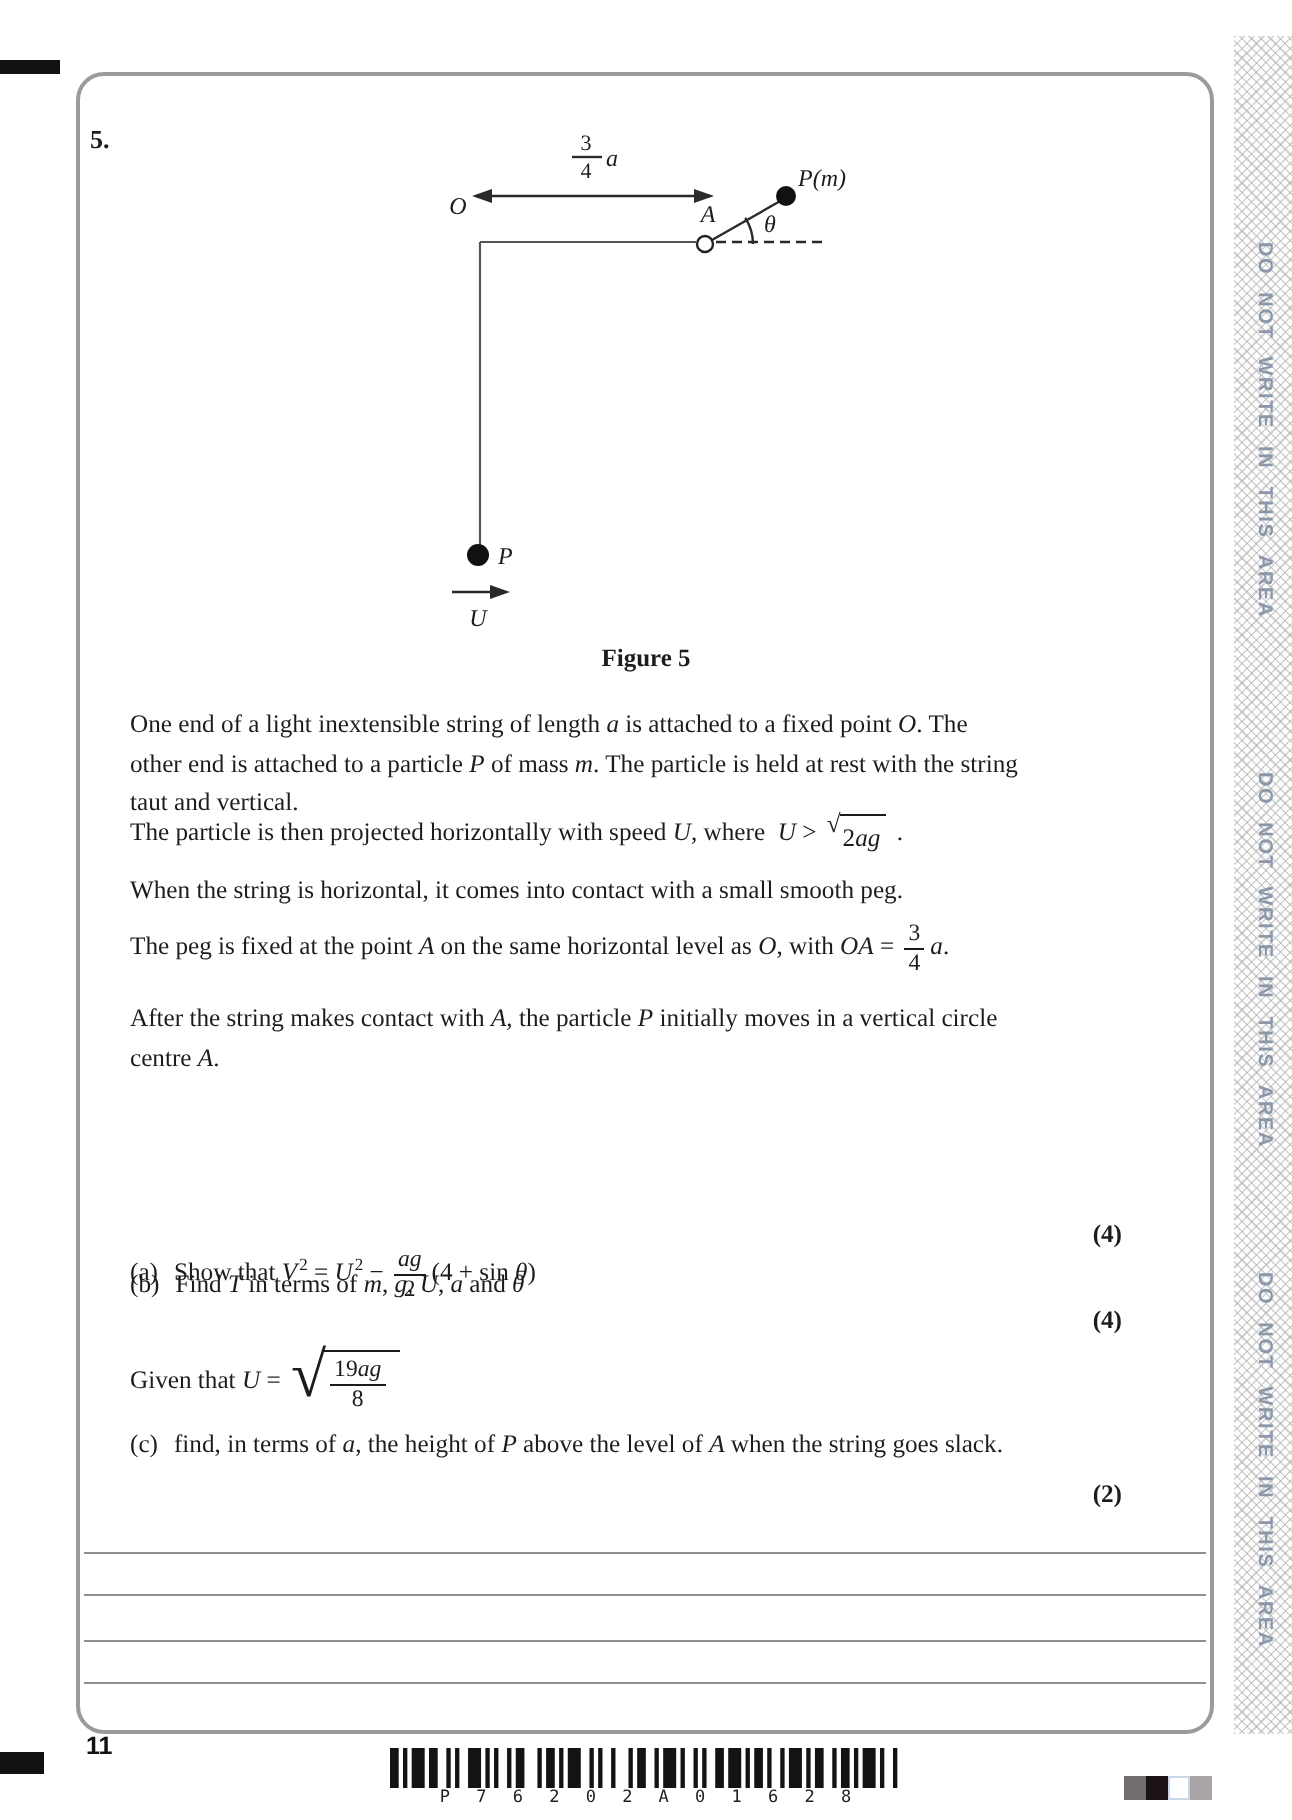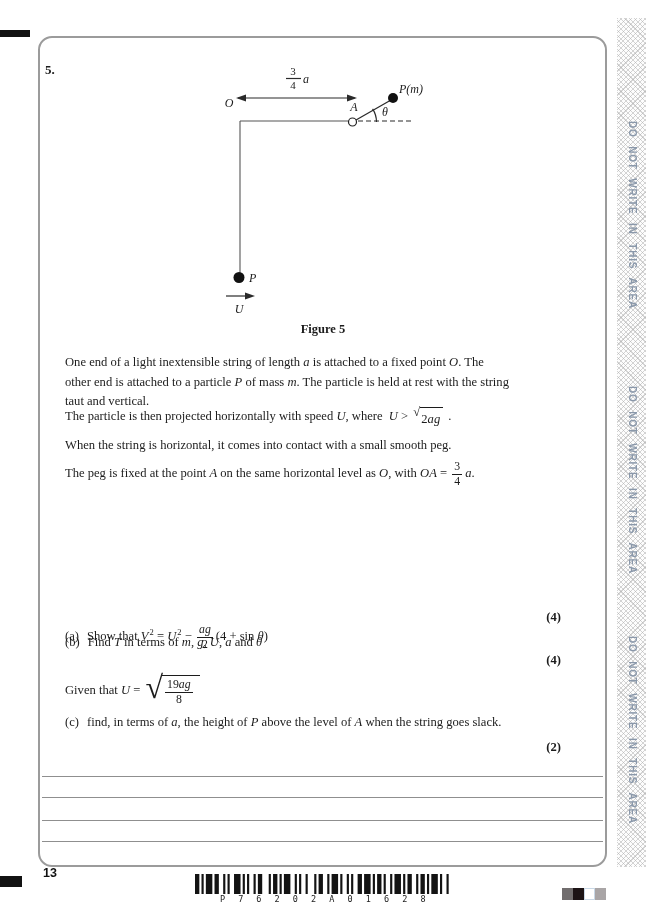--- a/index.html
+++ b/index.html
@@ -132,20 +132,22 @@
 
       <text x="143" y="273" text-anchor="middle" class="cap">Figure 5</text>
     </svg>
 
     <div class="para p1">One end of a light inextensible string of length <span class="it">a</span> is attached to a fixed point <span class="it">O</span>. The
 other end is attached to a particle <span class="it">P</span> of mass <span class="it">m</span>. The particle is held at rest with the string
 taut and vertical.</div>
     <div class="para p2">The particle is then projected horizontally with speed <span class="it">U</span>, where  <span class="it">U</span> &gt; <span class="sqrt"><span class="radical">√</span><span class="radicand">2<span class="it">ag</span></span></span> .</div>
     <div class="para p3">When the string is horizontal, it comes into contact with a small smooth peg.</div>
     <div class="para p4">The peg is fixed at the point <span class="it">A</span> on the same horizontal level as <span class="it">O</span>, with <span class="it">OA</span> = <span class="frac"><span class="fnum">3</span><span class="fden">4</span></span><span class="it">a</span>.</div>
+    <div class="para p5">After the string makes contact with <span class="it">A</span>, the particle <span class="it">P</span> initially moves in a vertical circle
+centre <span class="it">A</span>.</div>
 
     <div class="part pa">
       <span class="part-label">(a)</span><span class="part-body">Show that  <span class="it">V</span><span class="sup">2</span> = <span class="it">U</span><span class="sup">2</span> − <span class="frac">
             <span class="fnum"><span class="it">ag</span></span>
             <span class="fden">2</span>
           </span>(4 + sin <span class="it">θ</span>)</span>
     </div>
     <div class="mark m1">(4)</div>
 
     <div class="part pb">
@@ -165,21 +167,21 @@
       <span class="part-label">(c)</span><span class="part-body">find, in terms of <span class="it">a</span>, the height of <span class="it">P</span> above the level of <span class="it">A</span> when the string goes slack.</span>
     </div>
     <div class="mark m3">(2)</div>
 
     <div class="ans-line l1"></div>
     <div class="ans-line l2"></div>
     <div class="ans-line l3"></div>
     <div class="ans-line l4"></div>
   </div>
 
-  <div class="page-num">13</div>
+  <div class="page-num">11</div>
 
   <div class="barcode-wrap">
     <svg class="barcode" id="barcode-svg" width="258" height="20" viewBox="0 0 258 20">
         <rect x="0.00" y="0" width="4.34" height="20" fill="#131313"></rect>
         <rect x="6.50" y="0" width="2.17" height="20" fill="#131313"></rect>
         <rect x="10.84" y="0" width="6.50" height="20" fill="#131313"></rect>
         <rect x="19.51" y="0" width="4.34" height="20" fill="#131313"></rect>
         <rect x="28.18" y="0" width="2.17" height="20" fill="#131313"></rect>
         <rect x="32.52" y="0" width="2.17" height="20" fill="#131313"></rect>
         <rect x="39.03" y="0" width="6.50" height="20" fill="#131313"></rect>

